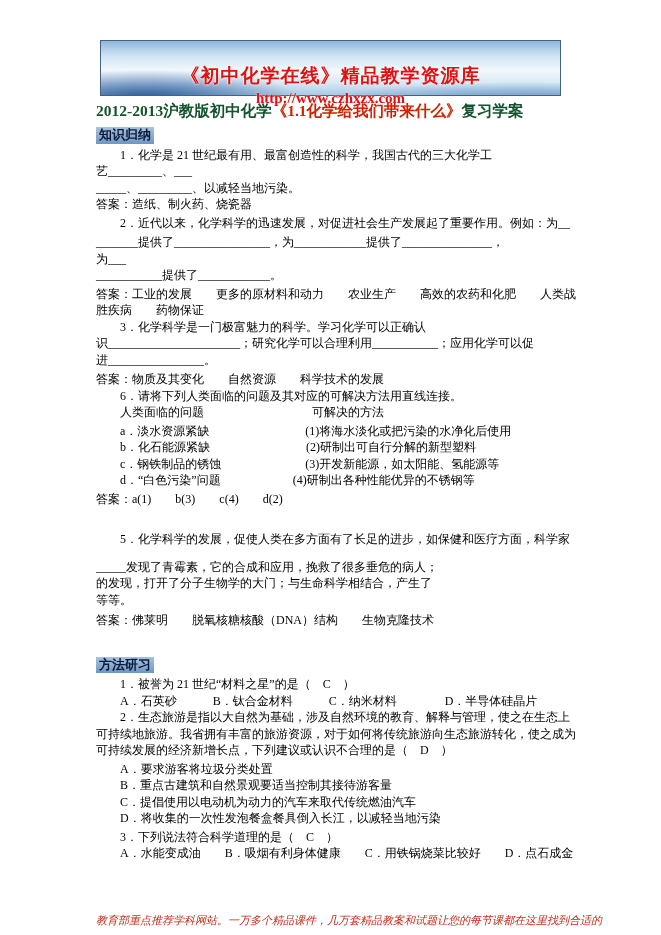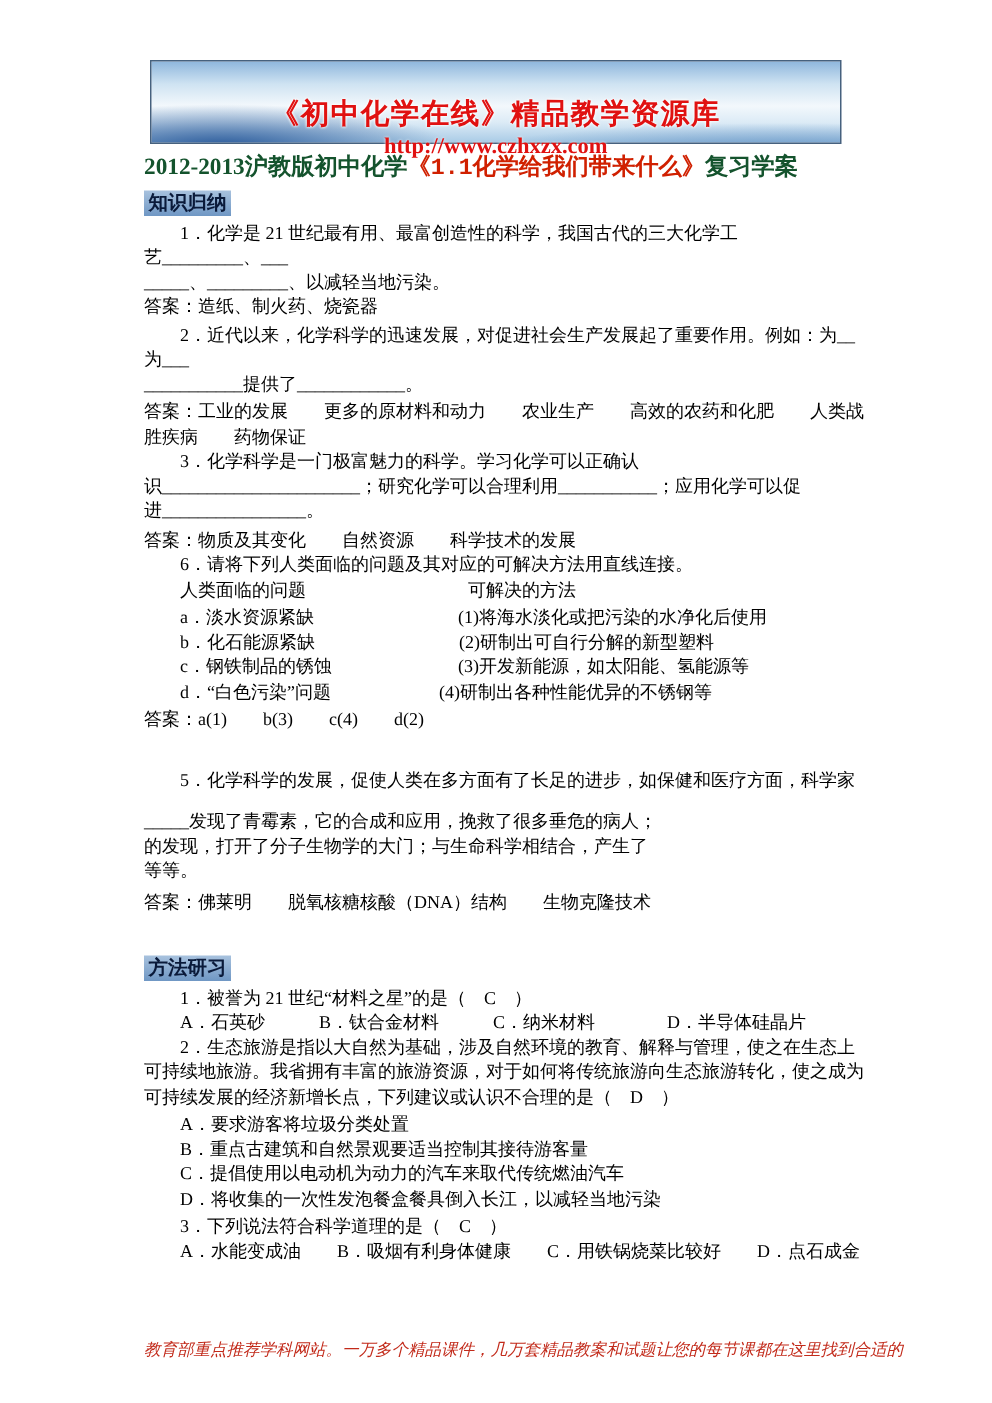--- a/index.html
+++ b/index.html
@@ -11,21 +11,21 @@
       radial-gradient(ellipse 60% 95% at 10% 105%, rgba(36,84,150,.95) 0%, rgba(36,84,150,0) 55%),
       radial-gradient(ellipse 75% 60% at 92% 112%, rgba(92,140,192,.85) 0%, rgba(92,140,192,0) 60%),
       linear-gradient(180deg,#8fb7dd 0%, #cfe3f2 28%, #f3f8fc 55%, #dcebf6 75%, #a9cbe6 100%);
     text-align:center;padding-top:22px;box-sizing:border-box;}
   .banner-title{font-size:19px;font-weight:bold;color:#e01111;letter-spacing:1px;
     text-shadow:0 0 2px #ffffff,0 0 2px #ffffff;}
   .banner-url{font-size:15px;font-weight:bold;color:#e01111;margin-top:1px;text-shadow:0 0 2px #ffffff;}
 
   .doc-title{position:absolute;left:96px;top:101px;font-size:15.5px;font-weight:bold;white-space:pre;}
   .t-blue{color:#14532d;}
-  .t-red{color:#d02000;font-family:Liberation Mono, monospace;}
+  .t-red{color:#d02000;}
 
   .content{position:absolute;left:96px;top:127px;width:482px;font-size:12px;line-height:16.5px;color:#000;}
   .chip{display:inline-block;font-size:13px;font-weight:bold;color:#0a1a3a;
     background:linear-gradient(180deg,#a8c2de,#6f97c4);padding:0 3px;margin-bottom:3px;}
   .chip-2{margin-top:28px;}
   .line{white-space:pre;}
   .mt2{margin-top:2px;}
   .mt3{margin-top:3px;}
   .mt4{margin-top:4px;}
   .mt8{margin-top:24px;}
@@ -48,20 +48,21 @@
 
   <div class="content">
 
     <div class="chip">知识归纳</div>
 
     <div class="line">　　1．化学是 21 世纪最有用、最富创造性的科学，我国古代的三大化学工</div>
     <div class="line">艺_________、___</div>
     <div class="line">_____、_________、以减轻当地污染。</div>
     <div class="line">答案：造纸、制火药、烧瓷器</div>
     <div class="line mt2">　　2．近代以来，化学科学的迅速发展，对促进社会生产发展起了重要作用。例如：为__</div>
+    <div class="line mt3">_______提供了________________，为____________提供了_______________，</div>
     <div class="line">为___</div>
     <div class="line">___________提供了____________。</div>
     <div class="line mt2">答案：工业的发展　　更多的原材料和动力　　农业生产　　高效的农药和化肥　　人类战</div>
     <div class="line">胜疾病　　药物保证</div>
     <div class="line">　　3．化学科学是一门极富魅力的科学。学习化学可以正确认</div>
     <div class="line">识______________________；研究化学可以合理利用___________；应用化学可以促</div>
     <div class="line">进________________。</div>
     <div class="line mt3">答案：物质及其变化　　自然资源　　科学技术的发展</div>
     <div class="line">　　6．请将下列人类面临的问题及其对应的可解决方法用直线连接。</div>
     <div class="line">　　人类面临的问题　　　　　　　　　可解决的方法</div>

